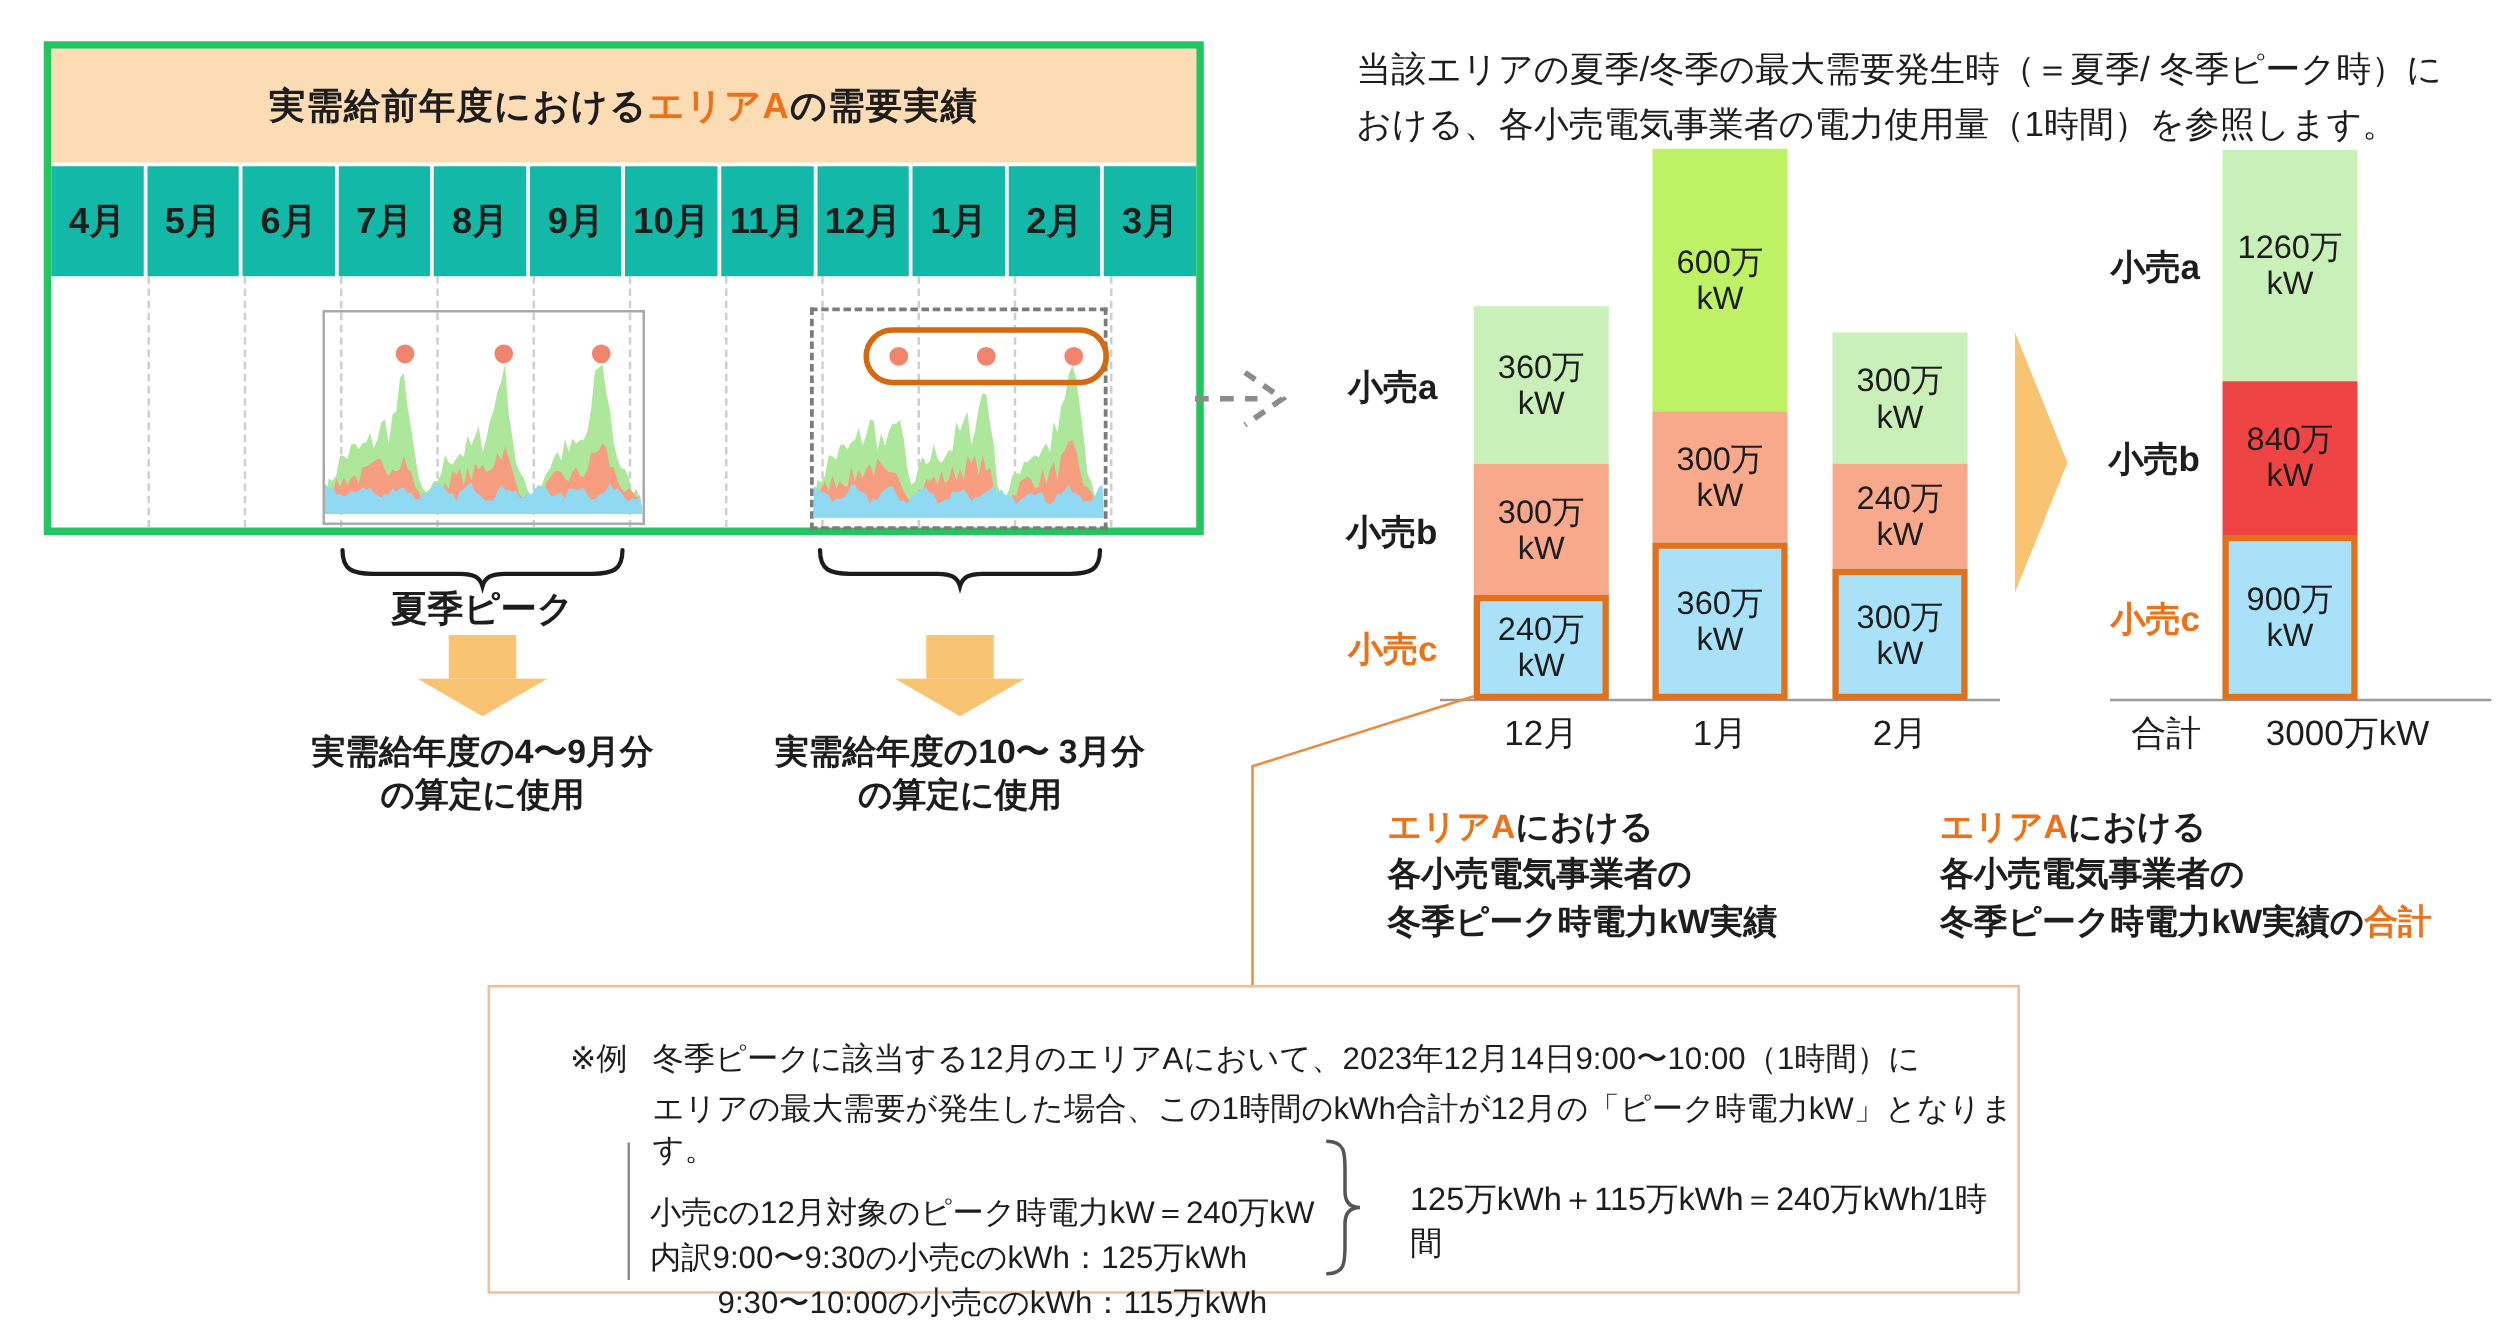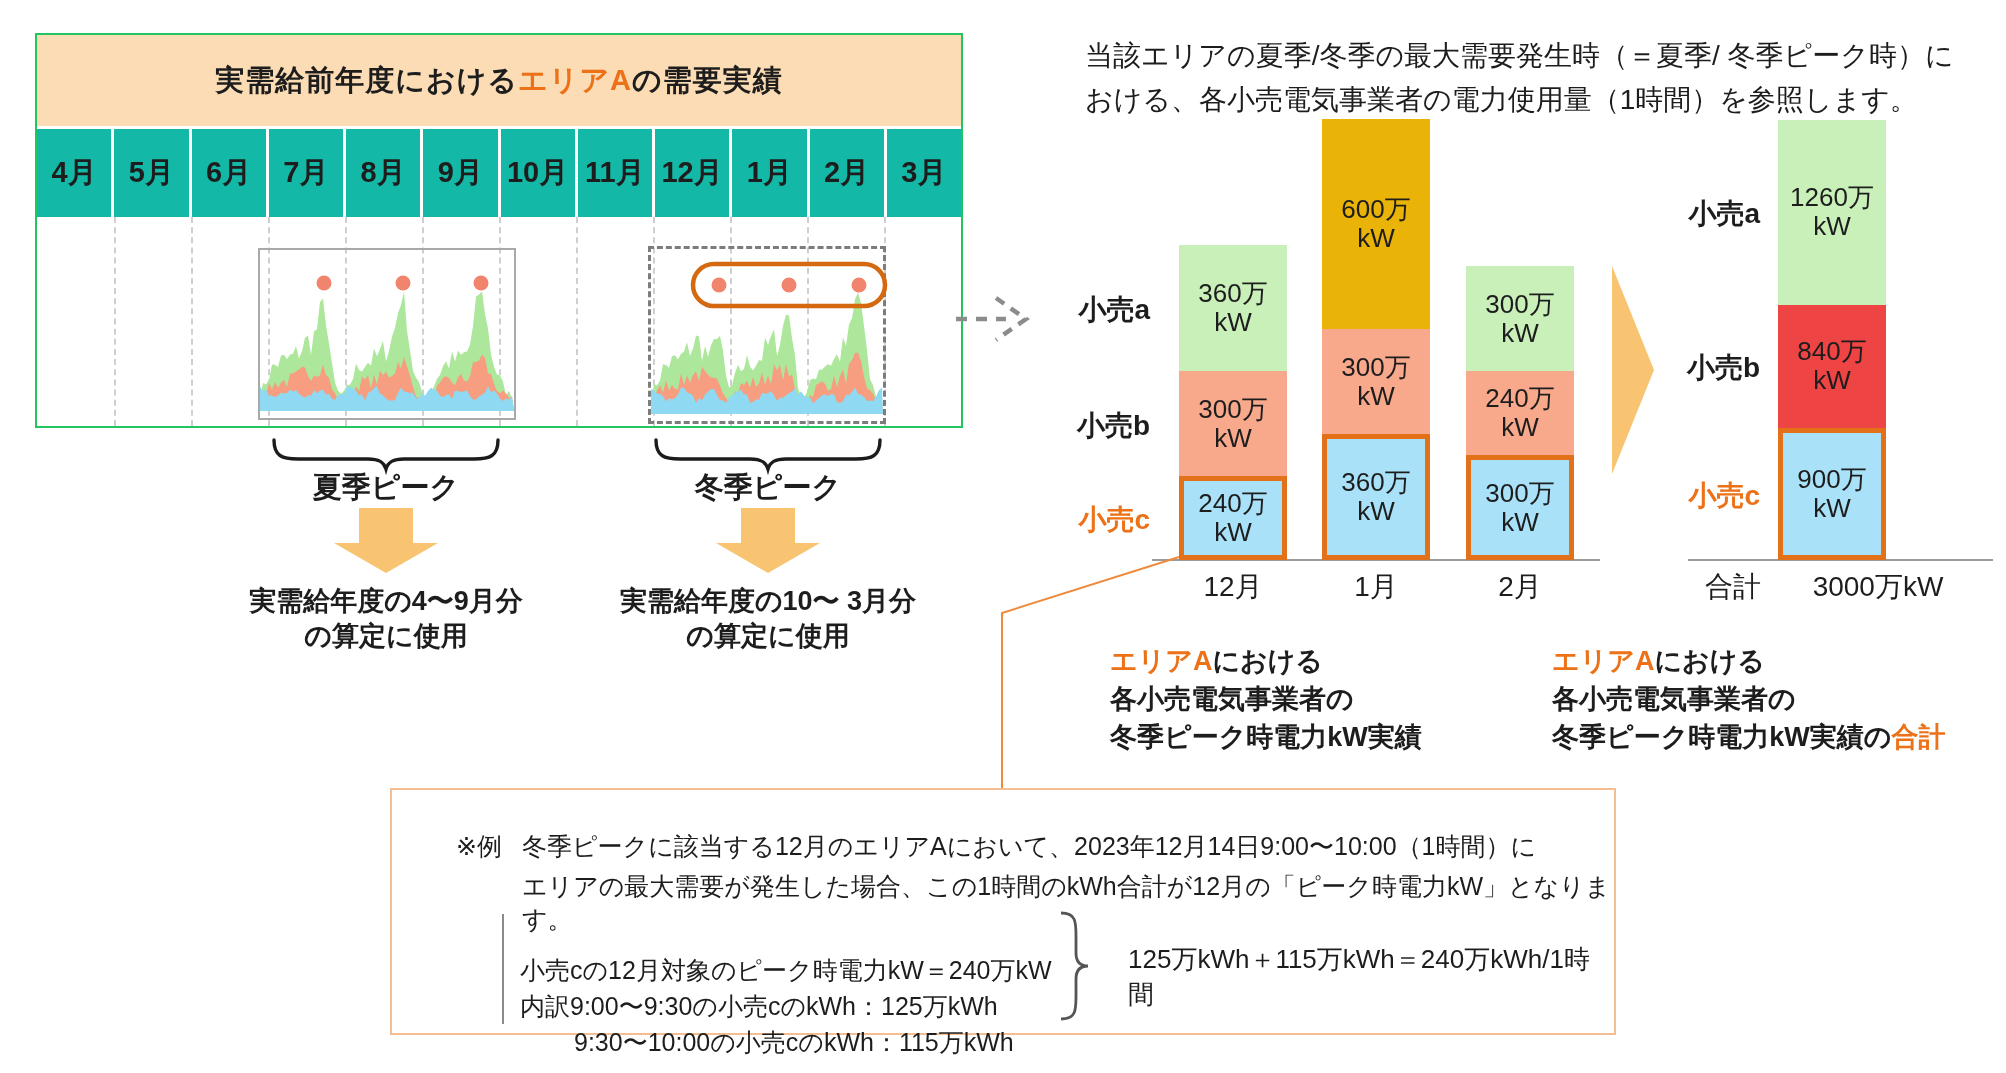--- a/index.html
+++ b/index.html
@@ -1,21 +1,21 @@
 <!DOCTYPE html>
 <html><head>
 <meta charset="utf-8">
 <style>
   html,body{margin:0;padding:0;background:#fff;}
   #canvas{position:relative;width:2006px;height:1073px;background:#fff;overflow:hidden;
     font-family:"Liberation Sans","DejaVu Sans",sans-serif;color:#1d1d1d;}
   .abs{position:absolute;}
   .accent{color:#ED7117;}
   
-  #demand-table{left:35px;top:33px;width:928px;height:395px;border:2px solid #22c55e;background:#fff;box-sizing:border-box;}
+  #demand-table{left:35px;top:33px;width:928px;height:395px;border:6px solid #22c55e;background:#fff;box-sizing:border-box;}
   #table-title-row{position:absolute;left:0;top:0;width:100%;height:91px;background:#FBDCB4;
     display:flex;align-items:center;justify-content:center;font-size:29px;font-weight:600;letter-spacing:1px;}
   #month-row{position:absolute;left:0;top:94px;width:100%;height:88px;display:flex;gap:3px;}
   .month-cell{flex:1;background:#14b8a6;display:flex;align-items:center;justify-content:center;
     font-size:29px;font-weight:600;}
   #table-body{position:absolute;left:0;top:182px;width:100%;bottom:0;}
   .col-sep{position:absolute;top:0;bottom:0;width:0;border-left:2px dashed #CFCFCF;}
   
   .mini-chart{box-sizing:border-box;background:transparent;}
   #summer-chart{left:258px;top:248px;width:258px;height:172px;border:2px solid #A9A9A9;}
@@ -113,21 +113,20 @@
     </div>
 
   <svg class="abs" style="left:270px;top:436px;" width="232" height="40">
     <path d="M4,4 C4,20 12,23 28,23 L98,23 C109,23 114,26 116,33 C118,26 123,23 134,23 L204,23 C220,23 228,20 228,4" fill="none" stroke="#1c1c1c" stroke-width="3.4" stroke-linecap="round"></path>
   </svg>
   <svg class="abs" style="left:652px;top:436px;" width="232" height="40">
     <path d="M4,4 C4,20 12,23 28,23 L98,23 C109,23 114,26 116,33 C118,26 123,23 134,23 L204,23 C220,23 228,20 228,4" fill="none" stroke="#1c1c1c" stroke-width="3.4" stroke-linecap="round"></path>
   </svg>
 
   <div class="abs season-label" style="left:236px;top:468px;">夏季ピーク</div>
-  <div class="abs season-label" style="left:618px;top:468px;">冬季ピーク</div>
 
   <div class="abs block-arrow" style="left:334px;top:508px;">
     <div class="shaft"></div>
       <div class="head"></div>
   </div>
   <div class="abs block-arrow" style="left:716px;top:508px;">
     <div class="shaft"></div>
       <div class="head"></div>
   </div>
 
@@ -197,21 +196,21 @@
     </div>
     <div class="abs bar-seg" style="left: 1179px; top: 371px; width: 108px; height: 105px; background: rgb(248, 169, 140);">
       <div>300万</div>
       <div>kW</div>
     </div>
     <div class="abs bar-seg seg-c-box" style="left: 1179px; top: 476px; width: 108px; height: 84px; background: rgb(169, 226, 248);">
       <div>240万</div>
       <div>kW</div>
     </div>
     <div class="abs month-label" style="left: 1179px; top: 568px; width: 108px;">12月</div>
-    <div class="abs bar-seg" style="left: 1322px; top: 119px; width: 108px; height: 210px; background: #eab308;">
+    <div class="abs bar-seg" style="left: 1322px; top: 119px; width: 108px; height: 210px; background: #bef264;">
       <div>600万</div>
       <div>kW</div>
     </div>
     <div class="abs bar-seg" style="left: 1322px; top: 329px; width: 108px; height: 105px; background: rgb(248, 169, 140);">
       <div>300万</div>
       <div>kW</div>
     </div>
     <div class="abs bar-seg seg-c-box" style="left: 1322px; top: 434px; width: 108px; height: 126px; background: rgb(169, 226, 248);">
       <div>360万</div>
       <div>kW</div>

